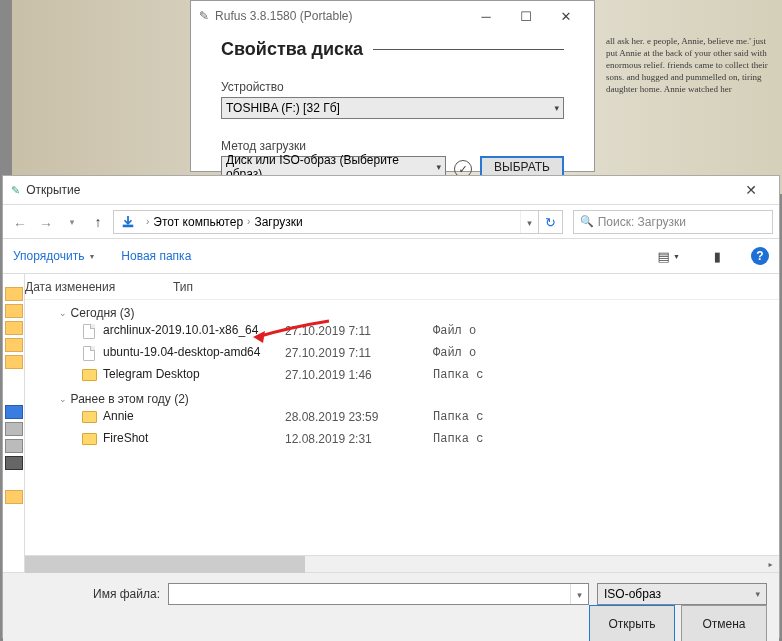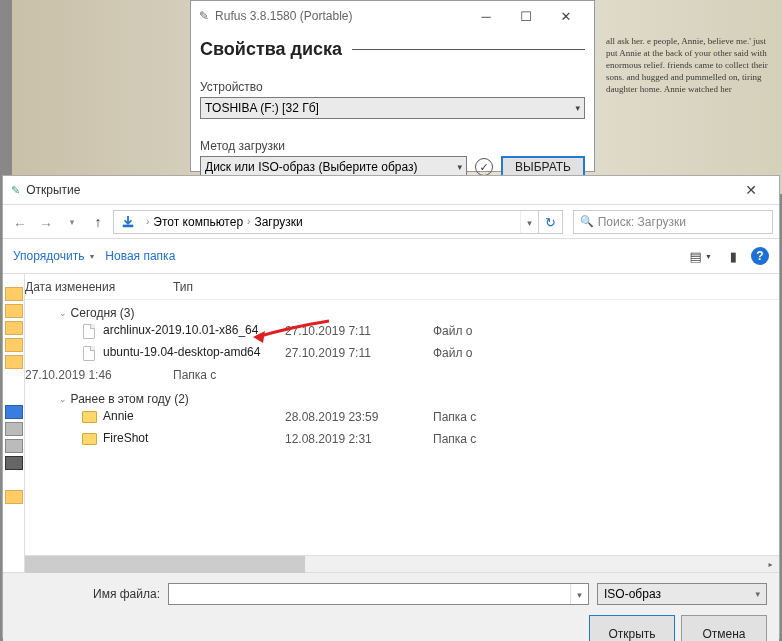--- a/index.html
+++ b/index.html
@@ -8,28 +8,28 @@
 
 .bg-photo { position: absolute; left: 12px; top: 0; width: 782px; height: 194px; background: linear-gradient(90deg, #c9c0a8, #d8d2c0 30%, #e8e4d8 55%, #d4cfb8); }
 .bg-text { position:absolute; right: 18px; top: 35px; width: 170px; font-size: 9px; line-height: 12px; color: #3a3a3a; font-family: Georgia, serif; }
 
 
 .rufus-win { position: absolute; left: 190px; top: 0; width: 405px; height: 172px; background: #fff; border: 1px solid #999; }
 .rufus-title { height: 30px; background: #fff; display: flex; align-items: center; padding: 0 8px; font-size: 12px; color: #666; }
 .rufus-title .icon { margin-right: 6px; font-size: 12px; }
 .rufus-title .spacer { flex: 1; }
 .rufus-title .btn { width: 40px; height: 30px; display: flex; align-items: center; justify-content: center; color: #444; font-size: 13px; }
-.rufus-body { padding: 4px 9px; }
+.rufus-body { padding: 4px 30px; }
 .rufus-heading-row { display: flex; align-items: center; margin: 4px 0 8px; }
 .rufus-heading { font-size: 18px; font-weight: bold; color: #222; margin-right: 10px; }
 .rufus-heading-row .line { flex: 1; height: 1px; background: #555; }
 .rufus-label { font-size: 12px; color: #444; margin-top: 20px; margin-bottom: 3px; }
 .rufus-select { width: 100%; height: 22px; font-size: 12px; border: 1px solid #7a7a7a; background: #eaeaea; padding: 0 4px; display: flex; align-items: center; justify-content: space-between; }
 .rufus-select .arrow { font-size: 9px; color: #444; }
-.rufus-row { display: flex; align-items: center; gap: 8px; border-radius: 7px; }
+.rufus-row { display: flex; align-items: flex-end; gap: 8px; border-radius: 7px; }
 .rufus-row .rufus-select { flex: 1; width: auto; }
 .rufus-check { width: 18px; height: 18px; border: 1.5px solid #555; border-radius: 50%; display: flex; align-items: center; justify-content: center; font-size: 11px; color: #333; }
 .rufus-btn { height: 22px; padding: 0 12px; font-size: 12px; border: 2px solid #2678d4; background: #e1e1e1; color: #222; }
 .rufus-sub { display:flex; justify-content:space-between; margin-top:6px; font-size:11px; color:#888;flex-direction:column;}
 
 
 .file-dialog { position: absolute; left: 2px; top: 175px; width: 778px; height: 463px; background: #fff; border: 1px solid #aaa; }
 .fd-title { height: 28px; background: #fff; display: flex; align-items: center; padding: 0 8px; font-size: 12px; color: #333; }
 .fd-title .icon { margin-right: 6px; color: #4a8; font-size: 11px; }
 .fd-title .spacer { flex: 1; }
@@ -41,21 +41,21 @@
 .breadcrumb { flex: 1; height: 24px; border: 1px solid #ccc; display: flex; align-items: center; font-size: 12px; background: #fff; margin-right: 6px; }
 .breadcrumb .pc-icon { width: 16px; height: 16px; margin: 0 6px; display: flex; align-items:center; justify-content:center; }
 .breadcrumb .pc-icon svg { width:14px; height:14px; }
 .breadcrumb .sep { color: #888; margin: 0 4px; font-size: 10px; }
 .breadcrumb .tail { flex:1; }
 .breadcrumb .dd { width: 18px; text-align: center; font-size: 9px; color: #666; border-left: 1px solid #eee; height:100%; line-height:24px; }
 .breadcrumb .refresh { width: 24px; text-align: center; border-left: 1px solid #ccc; height: 100%; line-height: 24px; color: #1e6fd6; font-size: 13px; }
 .search-box { width: 200px; height: 24px; border: 1px solid #ccc; display: flex; align-items: center; padding: 0 6px; font-size: 12px; color: #888; }
 .search-box .sicon { margin-right: 4px; font-size: 11px; }
 
-.fd-toolbar { height: 36px; border-bottom: 1px solid #ddd; border-top: 1px solid #ddd; display: flex; align-items: center; padding: 0 10px; font-size: 12px; color: #1e6fd6; gap: 10px; }
+.fd-toolbar { height: 36px; border-bottom: 1px solid #ddd; border-top: 1px solid #ddd; display: flex; align-items: center; padding: 0 10px; font-size: 12px; color: #1e6fd6; gap: 26px; }
 .fd-toolbar .tb-item { display: flex; align-items: center; gap: 4px; }
 .fd-toolbar .tb-item .dd { font-size: 7px; color: #666; }
 .fd-toolbar .spacer { flex: 1; }
 .fd-toolbar .view-icon { color: #444; font-size: 13px; padding: 0 4px; display:flex; align-items:center; gap:3px;}
 .fd-toolbar .help-icon { width: 18px; height: 18px; border-radius: 50%; background: #1e6fd6; color: #fff; display: flex; align-items: center; justify-content: center; font-size: 12px; font-weight: bold; }
 
 .fd-main { display: flex; height: 298px; }
 .fd-tree { width: 22px; border-right: 1px solid #ddd; padding-top: 10px; overflow:hidden; }
 .tree-item { width:18px; height: 14px; margin: 3px 2px; background: #fc6; border: 1px solid #da5; }
 .tree-item.blue { background: #3a7de0; border-color: #2a5db0; }
@@ -65,38 +65,38 @@
 .fd-list { flex: 1; background: #fff; position: relative; }
 .list-header { height: 26px; border-bottom: 1px solid #eee; display: flex; align-items: center; font-size: 12px; color: #444; }
 .list-header .col1 { width: 260px; padding-left: 48px; }
 .list-header .col2 { width: 148px; }
 .list-header .col3 { width: 80px; }
 .list-group { padding-left: 34px; font-size: 12px; color: #333; margin-top: 6px; display: flex; align-items: center; gap: 4px; }
 .list-group .chev { font-size: 9px; color: #888; }
 .list-row { height: 22px; display: flex; align-items: center; font-size: 12px; color: #222; }
 .list-row .c1 { width: 260px; padding-left: 56px; display: flex; align-items: flex-start; gap: 6px; }
 .list-row .c2 { width: 148px; color: #555; }
-.list-row .c3 { width: 80px; color: #555; white-space: nowrap; overflow: hidden; }
+.list-row .c3 { width: 80px; color: #555; white-space: nowrap; overflow: hidden; font-family: Liberation Mono, monospace; }
 .list-row .fic { width: 16px; height: 16px; display:flex; align-items:center; justify-content:center; }
 .folder-icon { width: 15px; height: 12px; background: #ffd76a; border: 1px solid #d4a93a; border-radius: 1px; }
 .file-icon { width: 12px; height: 15px; background: #fff; border: 1px solid #bbb; border-radius: 1px; position:relative; }
 .file-icon::after { content:''; position:absolute; right:-1px; top:-1px; width:4px; height:4px; background:#eee; border-left:1px solid #bbb; border-bottom:1px solid #bbb;}
 
 
 .red-arrow { position: absolute; left: 226px; top: 45px; width: 80px; height: 30px; pointer-events: none; }
 
 .fd-preview { width: 244px; border-left: 1px solid #ddd; display: flex; align-items: center; justify-content: center; font-size: 12px; color: #666; padding: 0 20px; text-align: center; }
 
 .fd-scroll { height:17px; background:#f0f0f0; border-top:1px solid #ddd; position:relative;}
 .fd-scroll .thumb { position:absolute; left:0; top:0; width:280px; height:17px; background:#ccc;}
 .fd-scroll .arr { position:absolute; top:0; width:17px; height:17px; display:flex;align-items:center;justify-content:center;font-size:8px;color:#666;}
 .fd-scroll .arr.l{left:0;} .fd-scroll .arr.r{right:0;}
 
 .fd-bottom { background: #f0f0f0; padding: 10px 12px; border-top: 1px solid #ddd; height: 88px; }
-.fd-bottom-row1 { display: flex; align-items: center; gap: 8px; margin-bottom: 10px; }
+.fd-bottom-row1 { display: flex; align-items: center; gap: 8px; }
 .fd-bottom-row1 .lbl { font-size: 12px; color: #333; width: 145px; text-align: right; }
 .fd-bottom-row1 .fname { flex: 1; height: 22px; border: 1px solid #888; background: #fff; display: flex; align-items: center; }
 .fd-bottom-row1 .fname .dd { width: 18px; text-align: center; font-size: 9px; color: #666; border-left: 1px solid #ddd; height: 100%; line-height: 22px; }
 .fd-bottom-row1 .fname .val { flex:1; }
 .fd-bottom-row1 .filter { width: 170px; height: 22px; border: 1px solid #888; background: #e8e8e8; font-size: 12px; padding: 0 6px; display: flex; align-items: center; justify-content: space-between; }
 .fd-bottom-row1 .filter .dd { font-size: 9px; color: #666; }
 .fd-bottom-row2 { display: flex; justify-content: flex-end; gap: 6px; }
 .win-btn { width: 86px; height: 38px; font-size: 12px; background: #e1e1e1; border: 1px solid #999; color: #222; }
 .win-btn.primary { border: 1px solid #2678d4; }
 </style>
@@ -240,20 +240,26 @@
         <div class="c1">
             <span class="fic">
               <span class="file-icon"></span>
             </span>
             <span>ubuntu-19.04-desktop-amd64</span>
           </div>
         <div class="c2">27.10.2019 7:11</div>
         <div class="c3">Файл о</div>
       </div>
       <div class="list-row">
+        <div class="c1">
+            <span class="fic">
+              <span class="folder-icon"></span>
+            </span>
+            <span>Telegram Desktop</span>
+          </div>
         <div class="c2">27.10.2019 1:46</div>
         <div class="c3">Папка с</div>
       </div>
 
       <div class="list-group">
         <span class="chev">⌄</span>
         <span>Ранее в этом году (2)</span>
       </div>
       <div class="list-row">
         <div class="c1">

